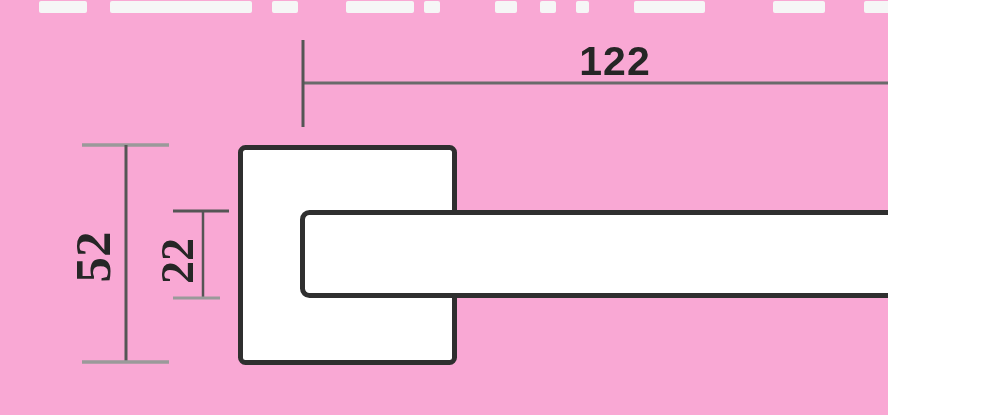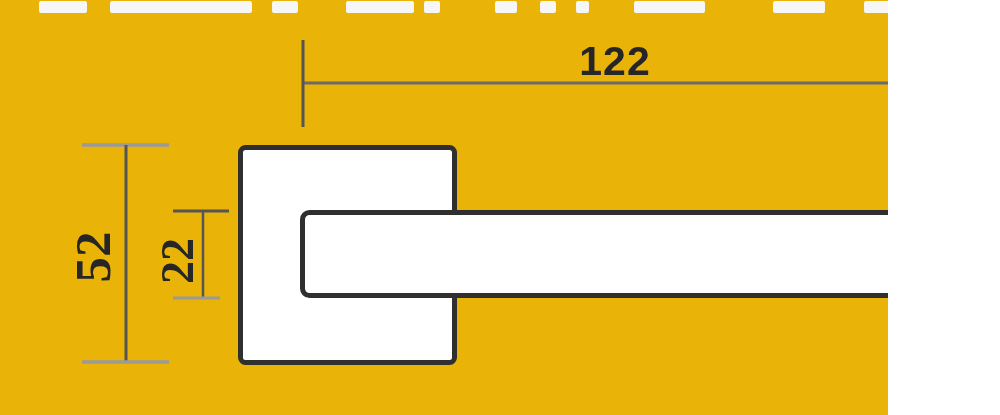--- a/index.html
+++ b/index.html
@@ -4,21 +4,21 @@
 <style>
   html, body {
     margin: 0;
     padding: 0;
     background: #ffffff;
   }
   .canvas {
     position: relative;
     width: 888px;
     height: 415px;
-    background: #eab308;
+    background: #f9a8d4;
     overflow: hidden;
     font-family: "Liberation Sans", sans-serif;
   }
   
   .artifact {
     position: absolute;
     top: 1px;
     height: 12px;
     background: #f6f6f6;
     border-radius: 2px;

